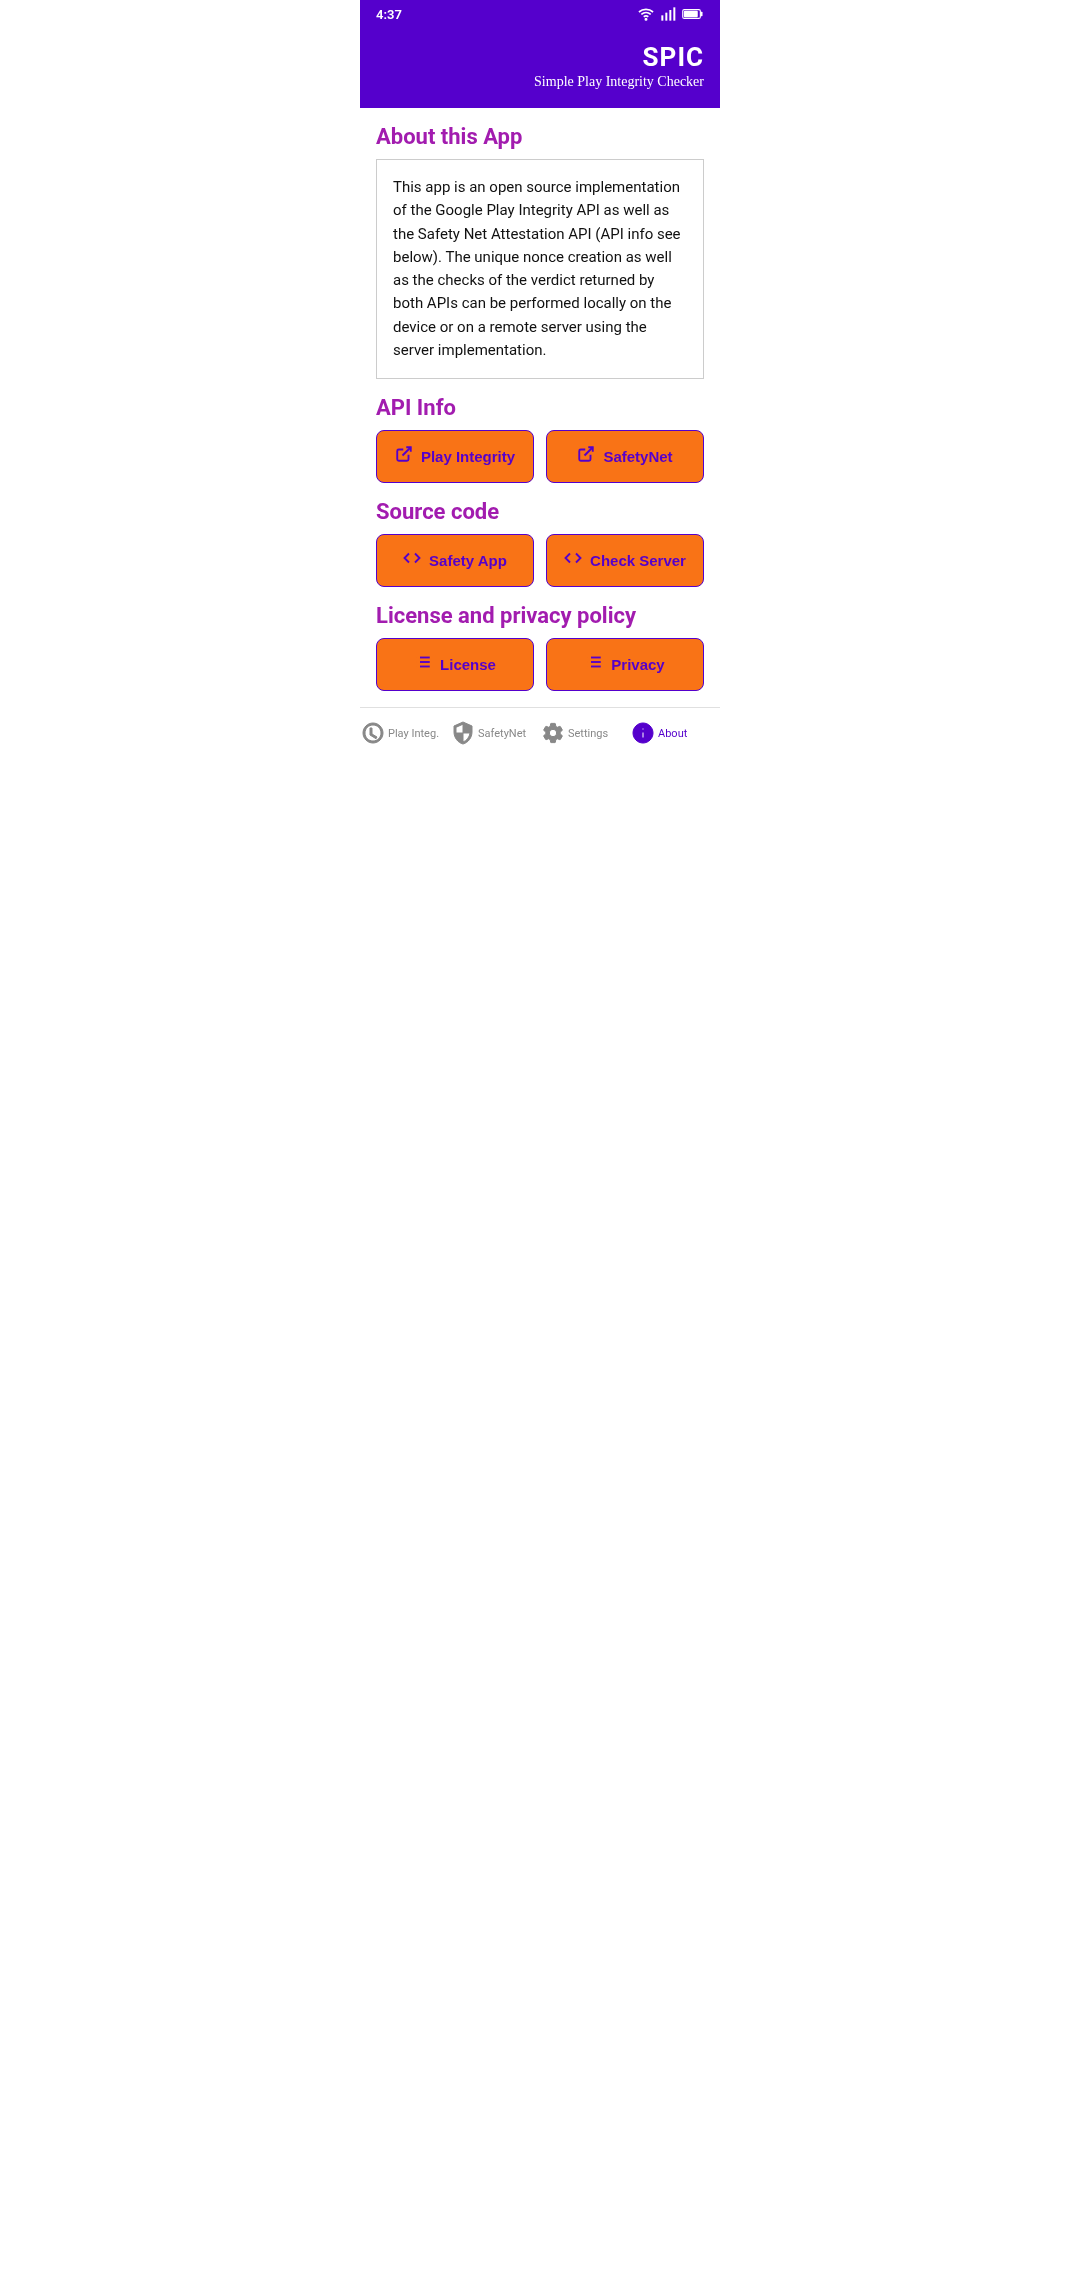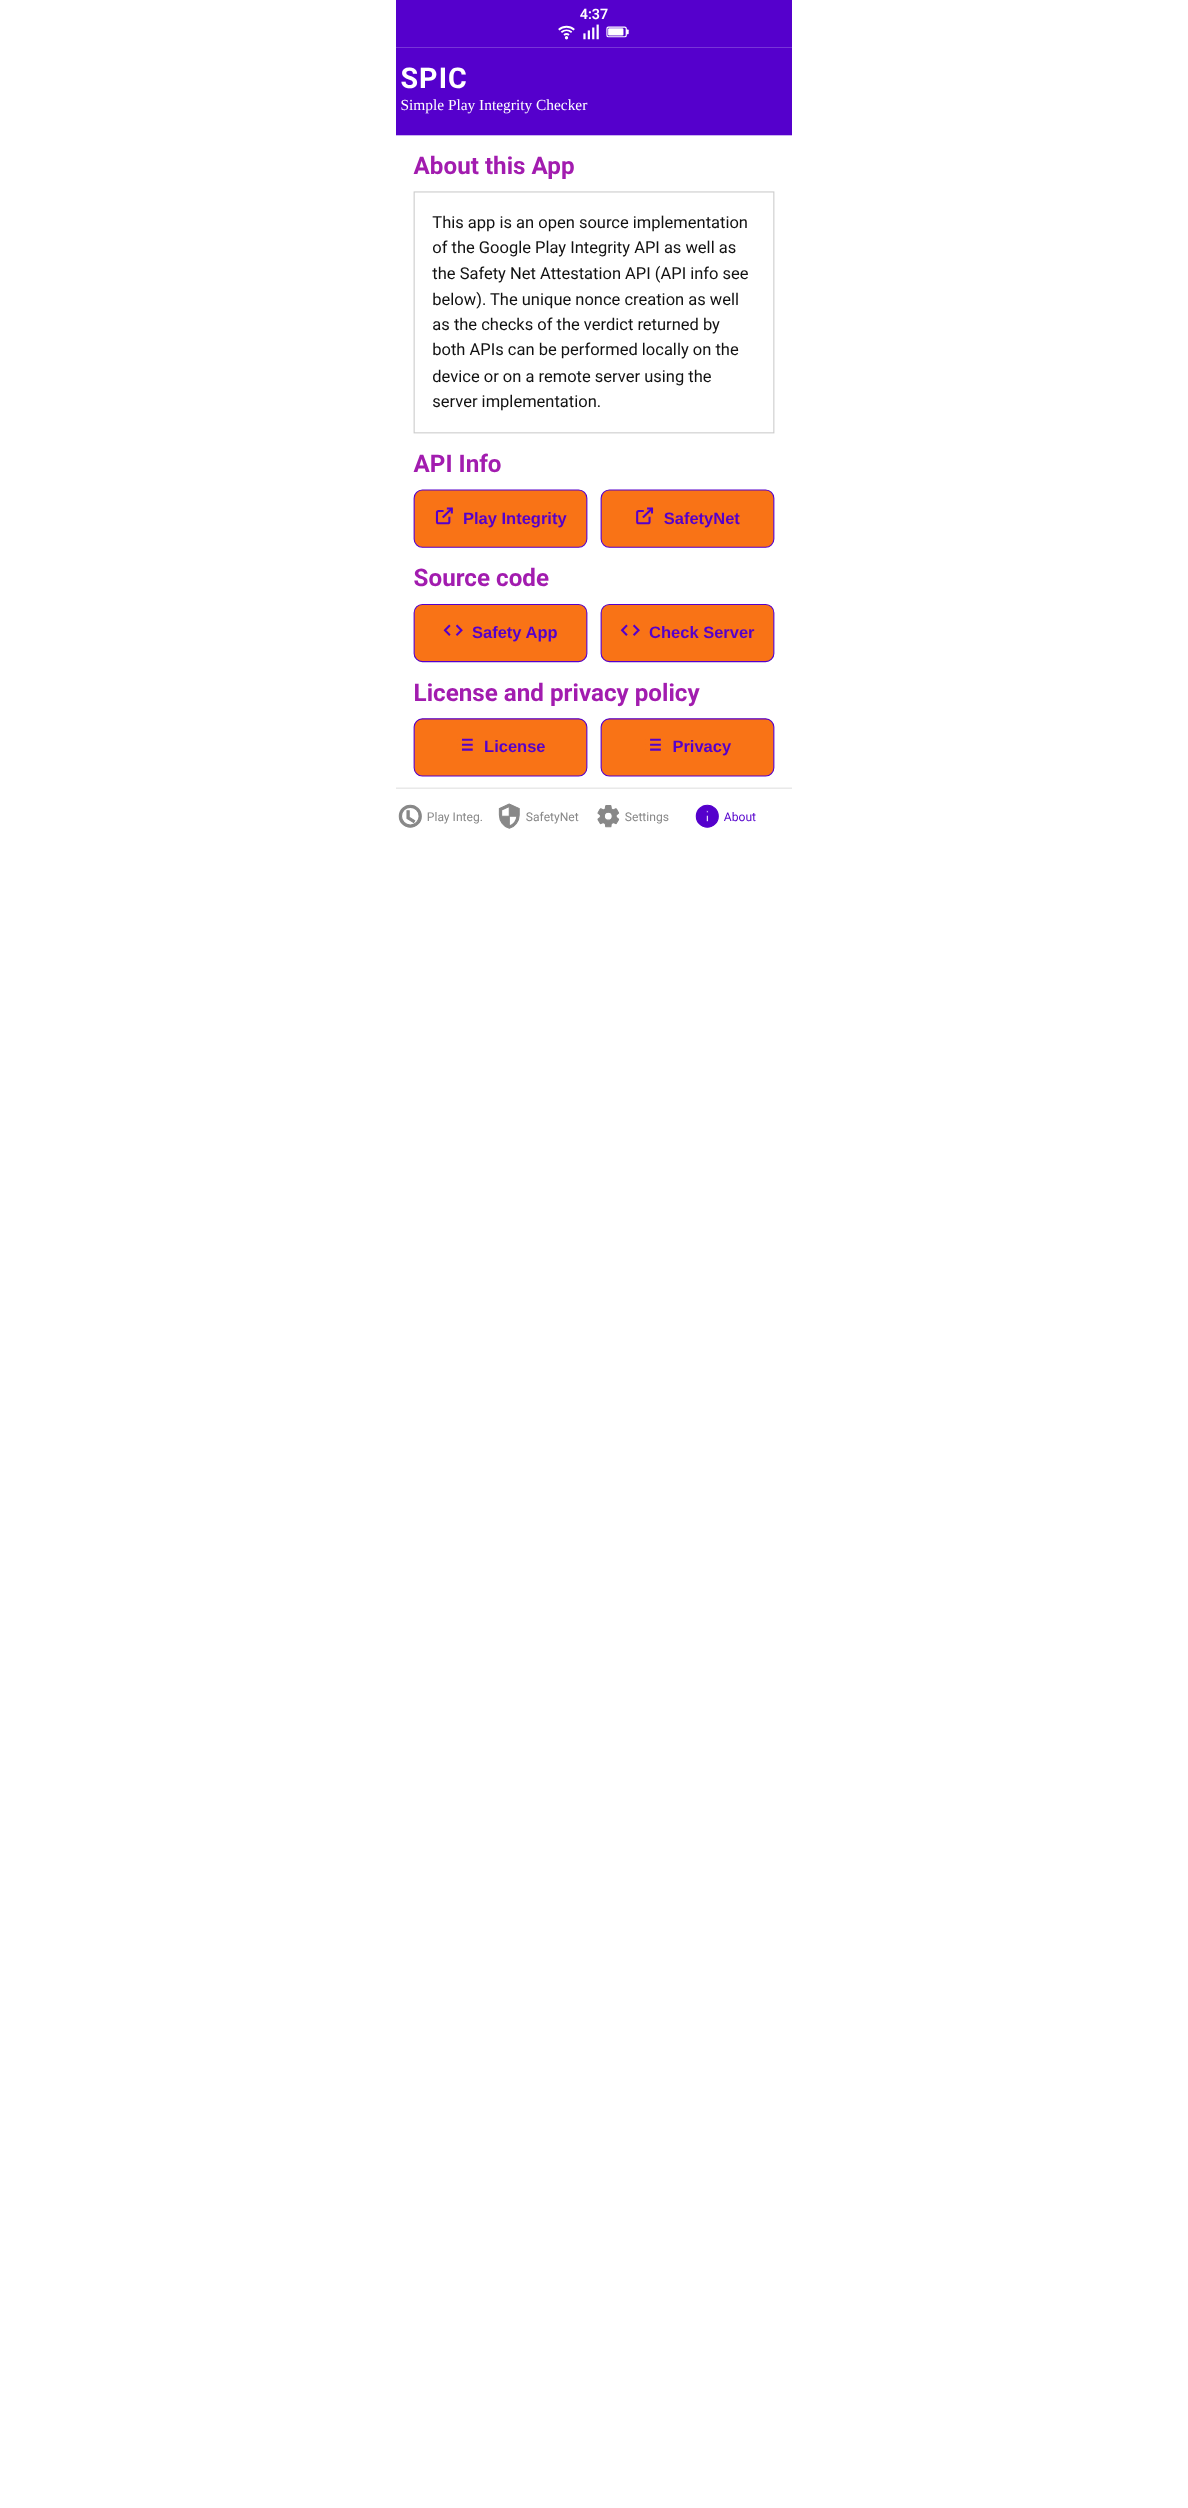--- a/index.html
+++ b/index.html
@@ -18,34 +18,33 @@
     
     .status-bar {
       background: #5500cc;
       color: #fff;
       display: flex;
       justify-content: space-between;
       align-items: center;
       padding: 6px 16px;
       font-size: 13px;
       font-weight: 600;
-      flex-direction: column;
     }
     .status-icons {
       display: flex;
       gap: 6px;
       align-items: center;
     }
 
     
     .app-header {
       background: #5500cc;
       color: #fff;
-      text-align: left;
-      padding: 14px 4px 18px;
+      text-align: right;
+      padding: 14px 16px 18px;
     }
     .app-header .app-title {
       font-size: 26px;
       font-weight: 700;
       letter-spacing: 1px;
     }
     .app-header .app-subtitle {
       font-size: 14px;
       font-weight: 400;
       margin-top: 2px;

